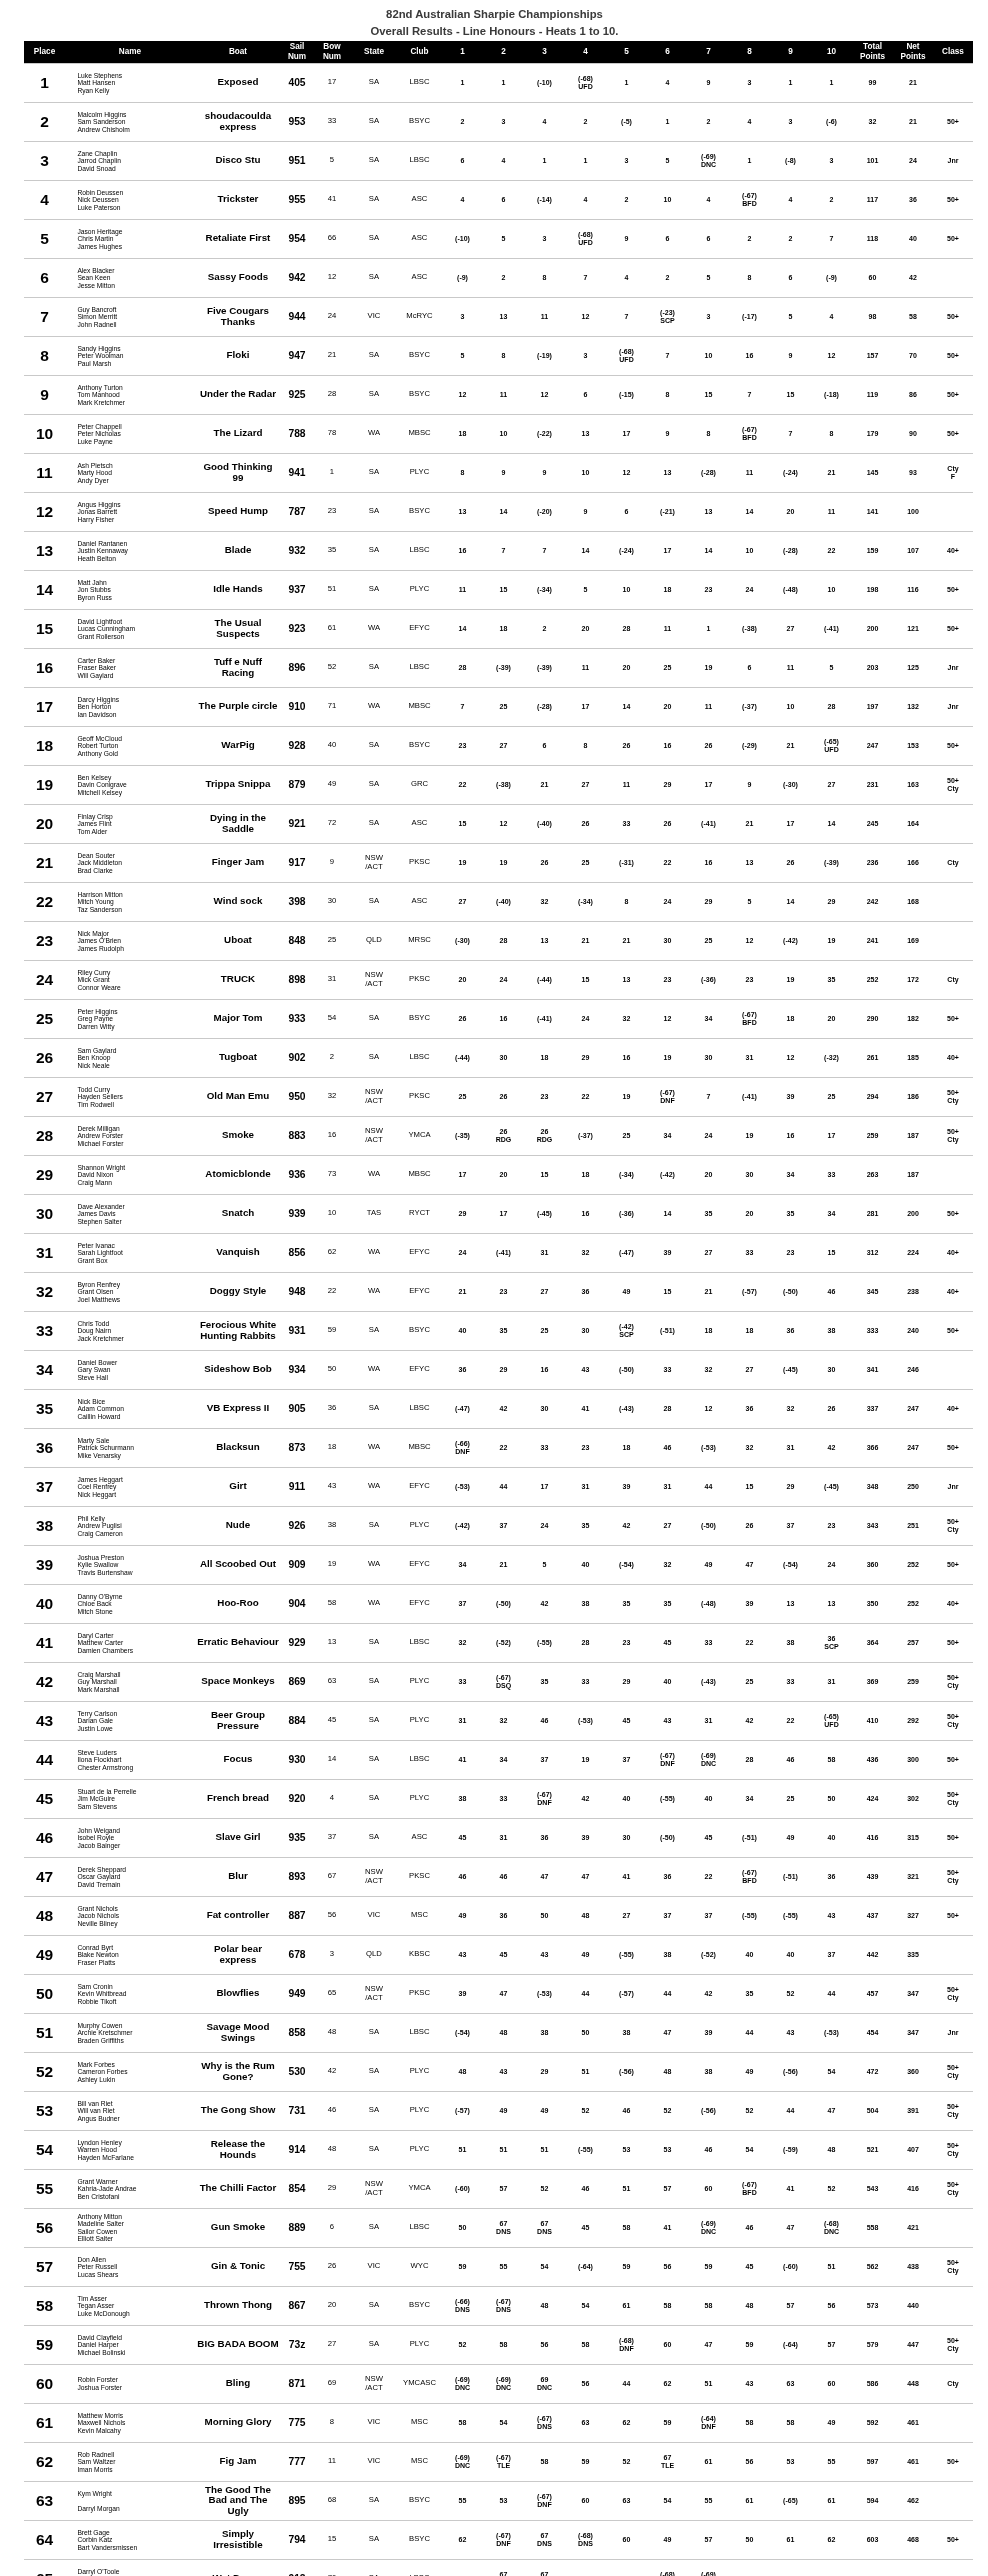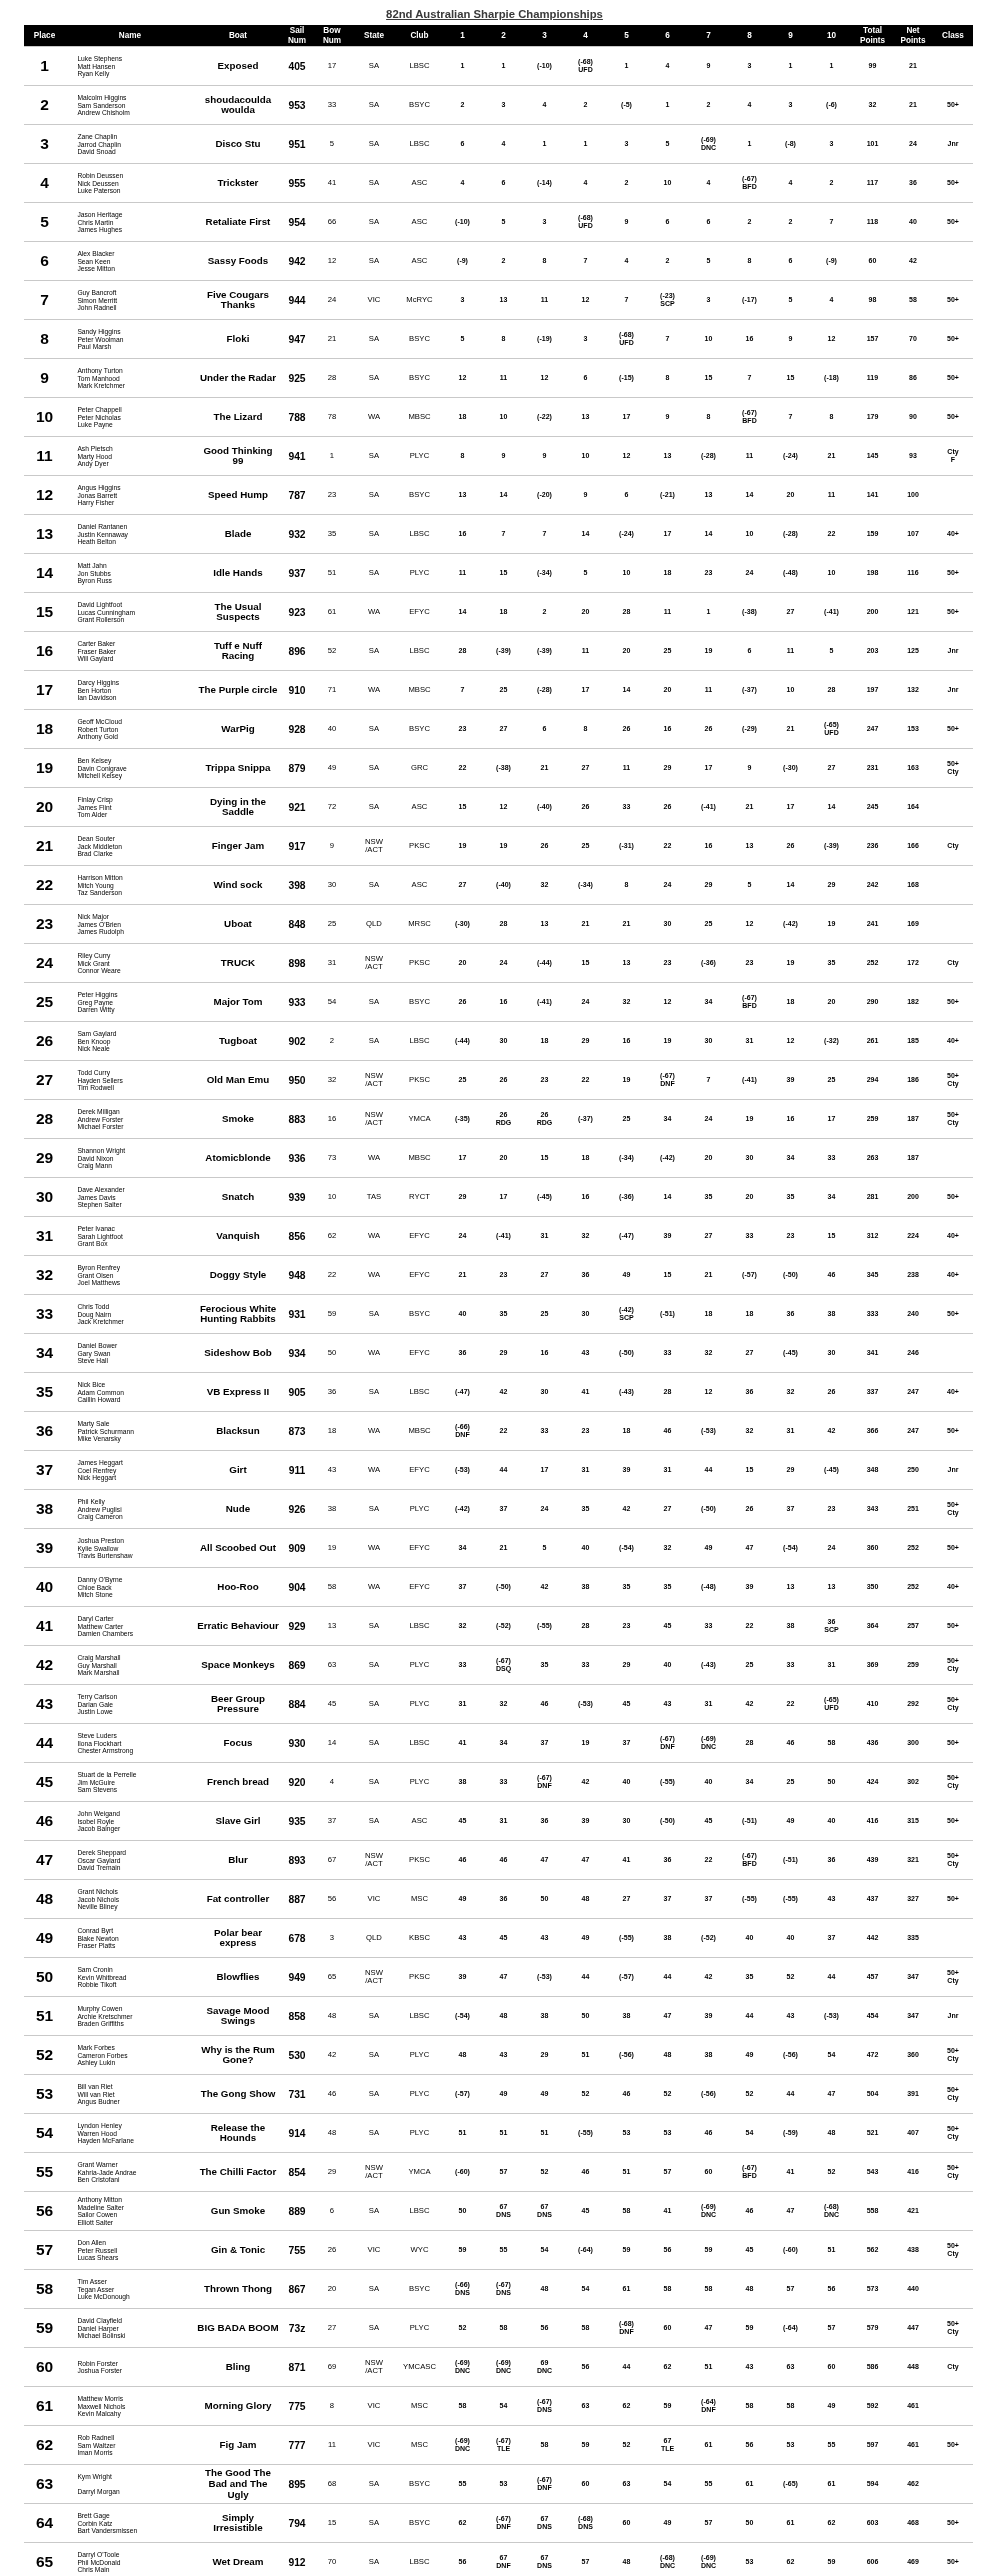--- a/index.html
+++ b/index.html
@@ -1,18 +1,18 @@
 <!DOCTYPE html>
 <html style="font-size:8.2px"><head>
 <meta charset="utf-8">
 <style>
   html,body{margin:0;padding:0;background:#ffffff;}
   body{width:989px;font-family:"Liberation Sans",sans-serif;color:#000;position:relative;}
   .title-block{padding-top:6.2px;text-align:center;color:#3a3a3a;}
-  .title-block div{font-weight:bold;font-size:11.3px;line-height:16.5px;text-decoration:underline;}
+  .title-block div{font-weight:bold;font-size:11.3px;line-height:16.5px;}
   table{border-collapse:collapse;table-layout:fixed;margin-left:24px;margin-top:2.1px;width:946px;}
   thead th{background:#000;color:#fff;font-weight:bold;font-size:8.2px;line-height:9.8px;height:21.6px;vertical-align:middle;text-align:center;white-space:pre-line;padding:0;}
   tbody tr{border-top:0.5px solid #c9c9c9;}
   tbody tr:last-child{border-bottom:0.5px solid #c9c9c9;}
   td{height:38px;vertical-align:middle;text-align:center;padding:0;overflow:hidden;}
   td.place{font-size:15.5px;font-weight:bold;}
   td.names{text-align:left;font-size:6.7px;line-height:7.5px;white-space:pre-line;padding-left:12.4px;}
   td.boat{font-weight:bold;font-size:9.8px;line-height:10.8px;padding:0 2.1px;}
   td.sail{font-weight:bold;font-size:10.3px;}
   td.bow,td.state,td.club{font-size:7.7px;white-space:pre-line;line-height:8.8px;}
@@ -20,20 +20,21 @@
   
   col.c-place{width:41px;} col.c-name{width:130px;} col.c-boat{width:86px;}
   col.c-sail{width:32px;} col.c-bow{width:38px;} col.c-state{width:46px;} col.c-club{width:45px;}
   col.c-heat{width:41px;} col.c-total{width:41px;} col.c-net{width:40px;} col.c-cls{width:40px;}
 </style>
 </head>
 <body>
 
 <div class="title-block">
   <div>82nd Australian Sharpie Championships</div>
+  <div>Overall Results - Line Honours - Heats 1 to 10.</div>
 </div>
 
 <table>
   <colgroup>
     <col class="c-place">
       <col class="c-name">
       <col class="c-boat">
       <col class="c-sail">
       <col class="c-bow">
     <col class="c-state">
@@ -105,21 +106,21 @@
     <td class="total">99</td>
     <td class="net">21</td>
     <td class="cls"></td>
   </tr>
 
   <tr>
     <td class="place">2</td>
     <td class="names">Malcolm Higgins
 Sam Sanderson
 Andrew Chisholm</td>
-    <td class="boat">shoudacoulda woulda</td>
+    <td class="boat">shoudacoulda express</td>
     <td class="sail">953</td>
     <td class="bow">33</td>
     <td class="state">SA</td>
     <td class="club">BSYC</td>
     <td class="heat">2</td>
     <td class="heat">3</td>
     <td class="heat">4</td>
     <td class="heat">2</td>
     <td class="heat">(-5)</td>
     <td class="heat">1</td>

